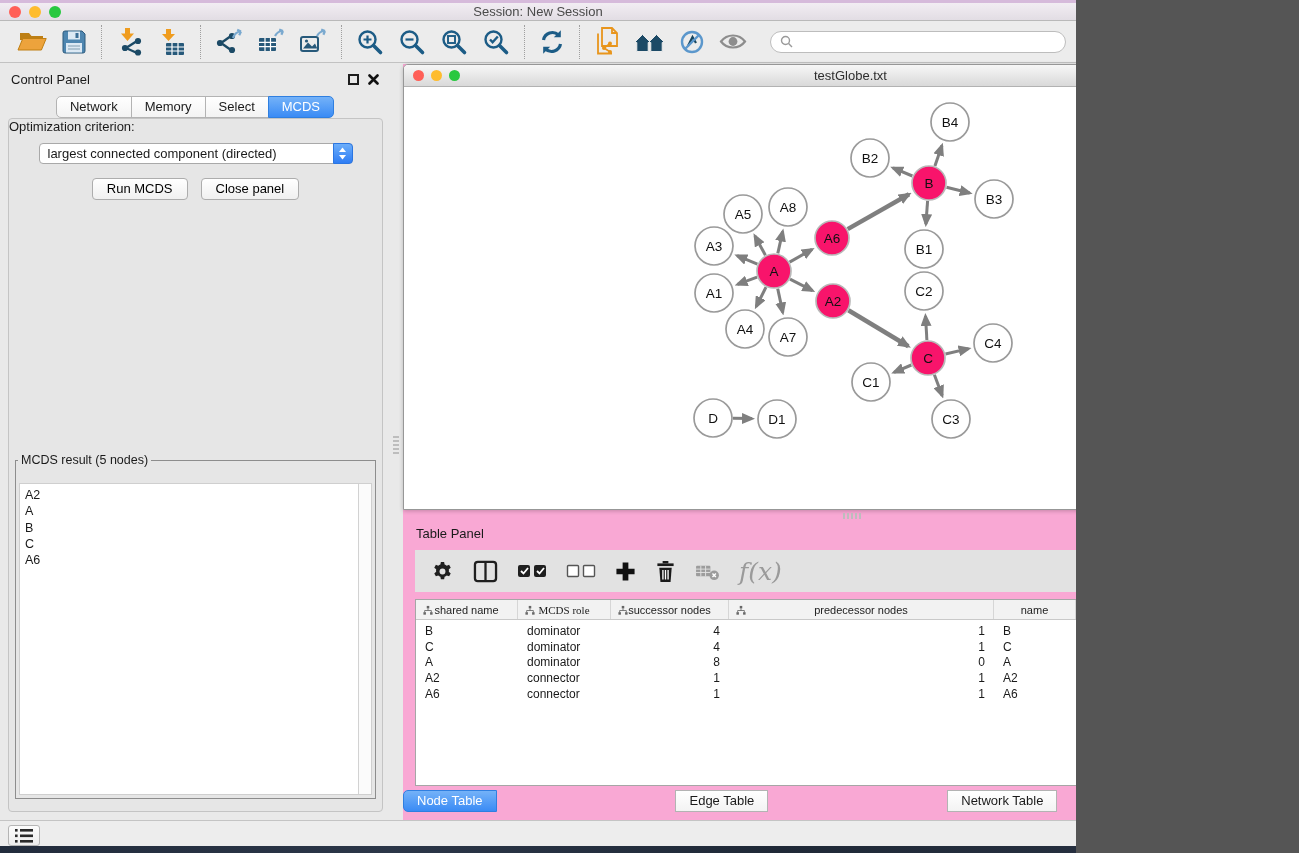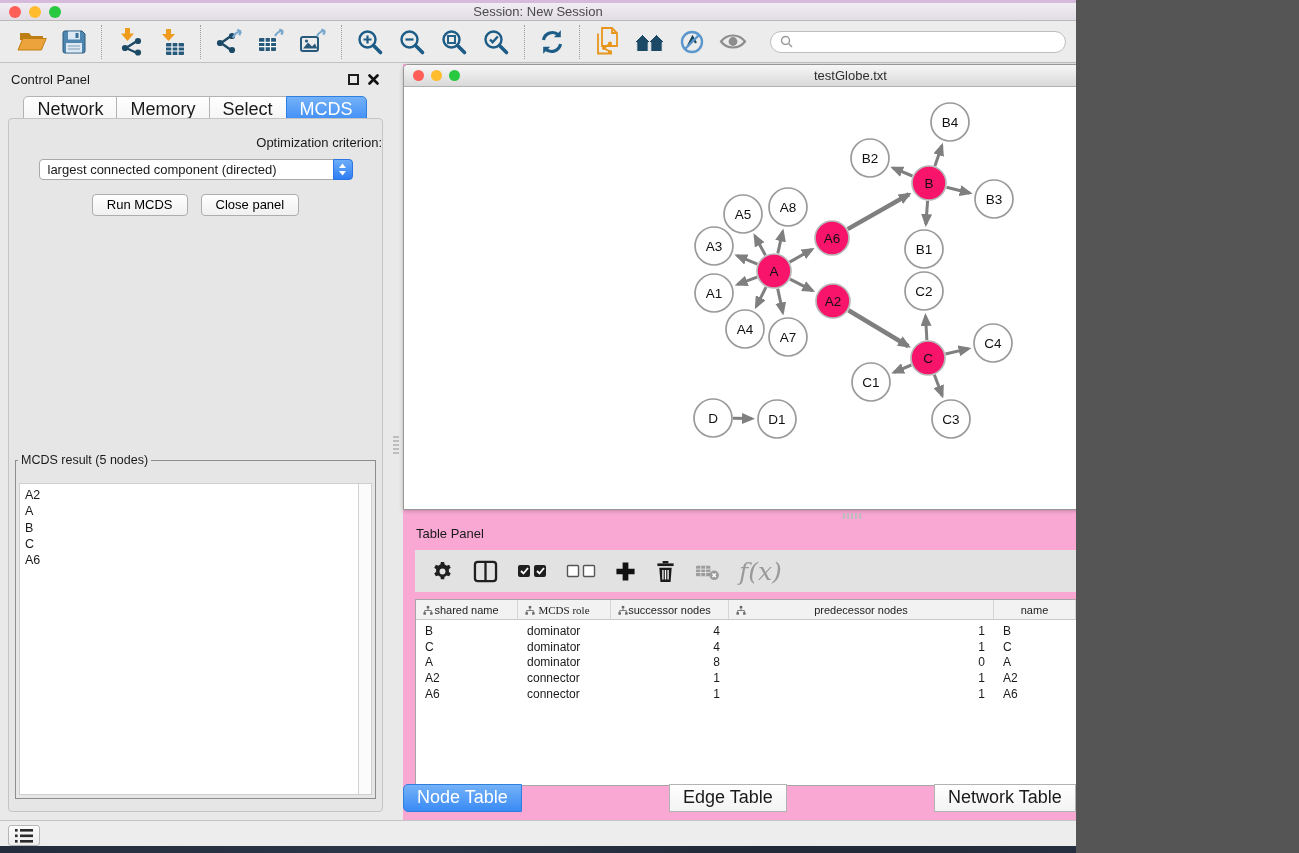--- a/index.html
+++ b/index.html
@@ -18,26 +18,26 @@
   .tsep { width:1px; height:34px; border-left:1px dotted #9f9f9f; margin:0 7px; }
   .searchbox { margin-left:auto; width:296px; height:22px; border:1px solid #bdbdbd; border-radius:12px; background:#fff; display:flex; align-items:center; padding:0 9px; gap:5px; }
   .searchbox input { border:none; outline:none; flex:1; font-size:12px; background:transparent; font-family:"Liberation Sans",sans-serif; }
 
   
   .control-panel { position:absolute; left:0; top:64px; width:390px; height:756px; background:#e9e9e9; }
   .cp-header { height:30px; display:flex; align-items:center; padding:0 11px; font-size:13px; }
   .winbtns { margin-left:auto; display:flex; align-items:center; gap:9px; }
   .float-btn { width:11px; height:11px; border:2px solid #1d1d1d; display:inline-block; }
   .cp-tabs { display:flex; justify-content:center; margin-top:2px; }
-  .seg { border:1px solid #b3b3b3; background:linear-gradient(#ffffff,#f3f3f3); padding:2px 13px 3px; font-size:18px; margin-left:-1px; cursor:default; white-space:nowrap; }
+  .seg { border:1px solid #b3b3b3; background:linear-gradient(#ffffff,#f3f3f3); padding:2px 13px 3px; font-size:13px; margin-left:-1px; cursor:default; white-space:nowrap; }
   .seg:first-child{ border-radius:5px 0 0 5px; margin-left:0; }
   .seg:last-child{ border-radius:0 5px 5px 0; }
   .seg.active{ background:linear-gradient(#74b2f8,#3a8bf5); border-color:#2f7fe0; color:#fff; }
   .cp-body { position:absolute; left:8px; right:7px; top:54px; bottom:8px; background:#e6e6e6; border:1px solid #c4c4c4; border-radius:4px; }
-  .opt-label { text-align:right; margin-top:16px; font-size:13px; }
+  .opt-label { text-align:left; font-size:13px; }
   .dropdown { margin:9px auto 0; width:314px; height:21px; background:#fff; border:1px solid #a9a9a9; border-radius:4px; display:flex; align-items:center; padding-left:8px; position:relative; font-size:13px; cursor:default; }
   .stepper { position:absolute; right:-1px; top:-1px; width:20px; height:21px; background:linear-gradient(#6caefa,#2f7df4); border:1px solid #2b76e2; border-radius:0 4px 4px 0; display:flex; align-items:center; justify-content:center; }
   .btnrow { display:flex; justify-content:center; gap:13px; margin-top:14px; }
   .btn { background:linear-gradient(#ffffff,#f0f0f0); border:1px solid #adadad; border-radius:4px; padding:2px 14px 3px; font-size:13px; cursor:default; }
   fieldset.result { position:absolute; left:6px; right:6px; top:334px; bottom:12px; border:1px solid #8d8d8d; margin:0; padding:1px; background:#e6e6e6; }
   fieldset.result legend { font-size:12.5px; padding:0 3px; margin-left:1px; }
   .result-wrap { position:absolute; left:3px; right:3px; top:16px; bottom:3px; background:#fff; border:1px solid #cfcfcf; display:flex; }
   .result-wrap ul { flex:1; list-style:none; margin:0; padding:3px 0 0 5px; }
   .result-wrap li { font-size:12.5px; line-height:16.3px; }
   .scroll-gutter { width:13px; border-left:1px solid #d2d2d2; background:#fbfbfb; }

